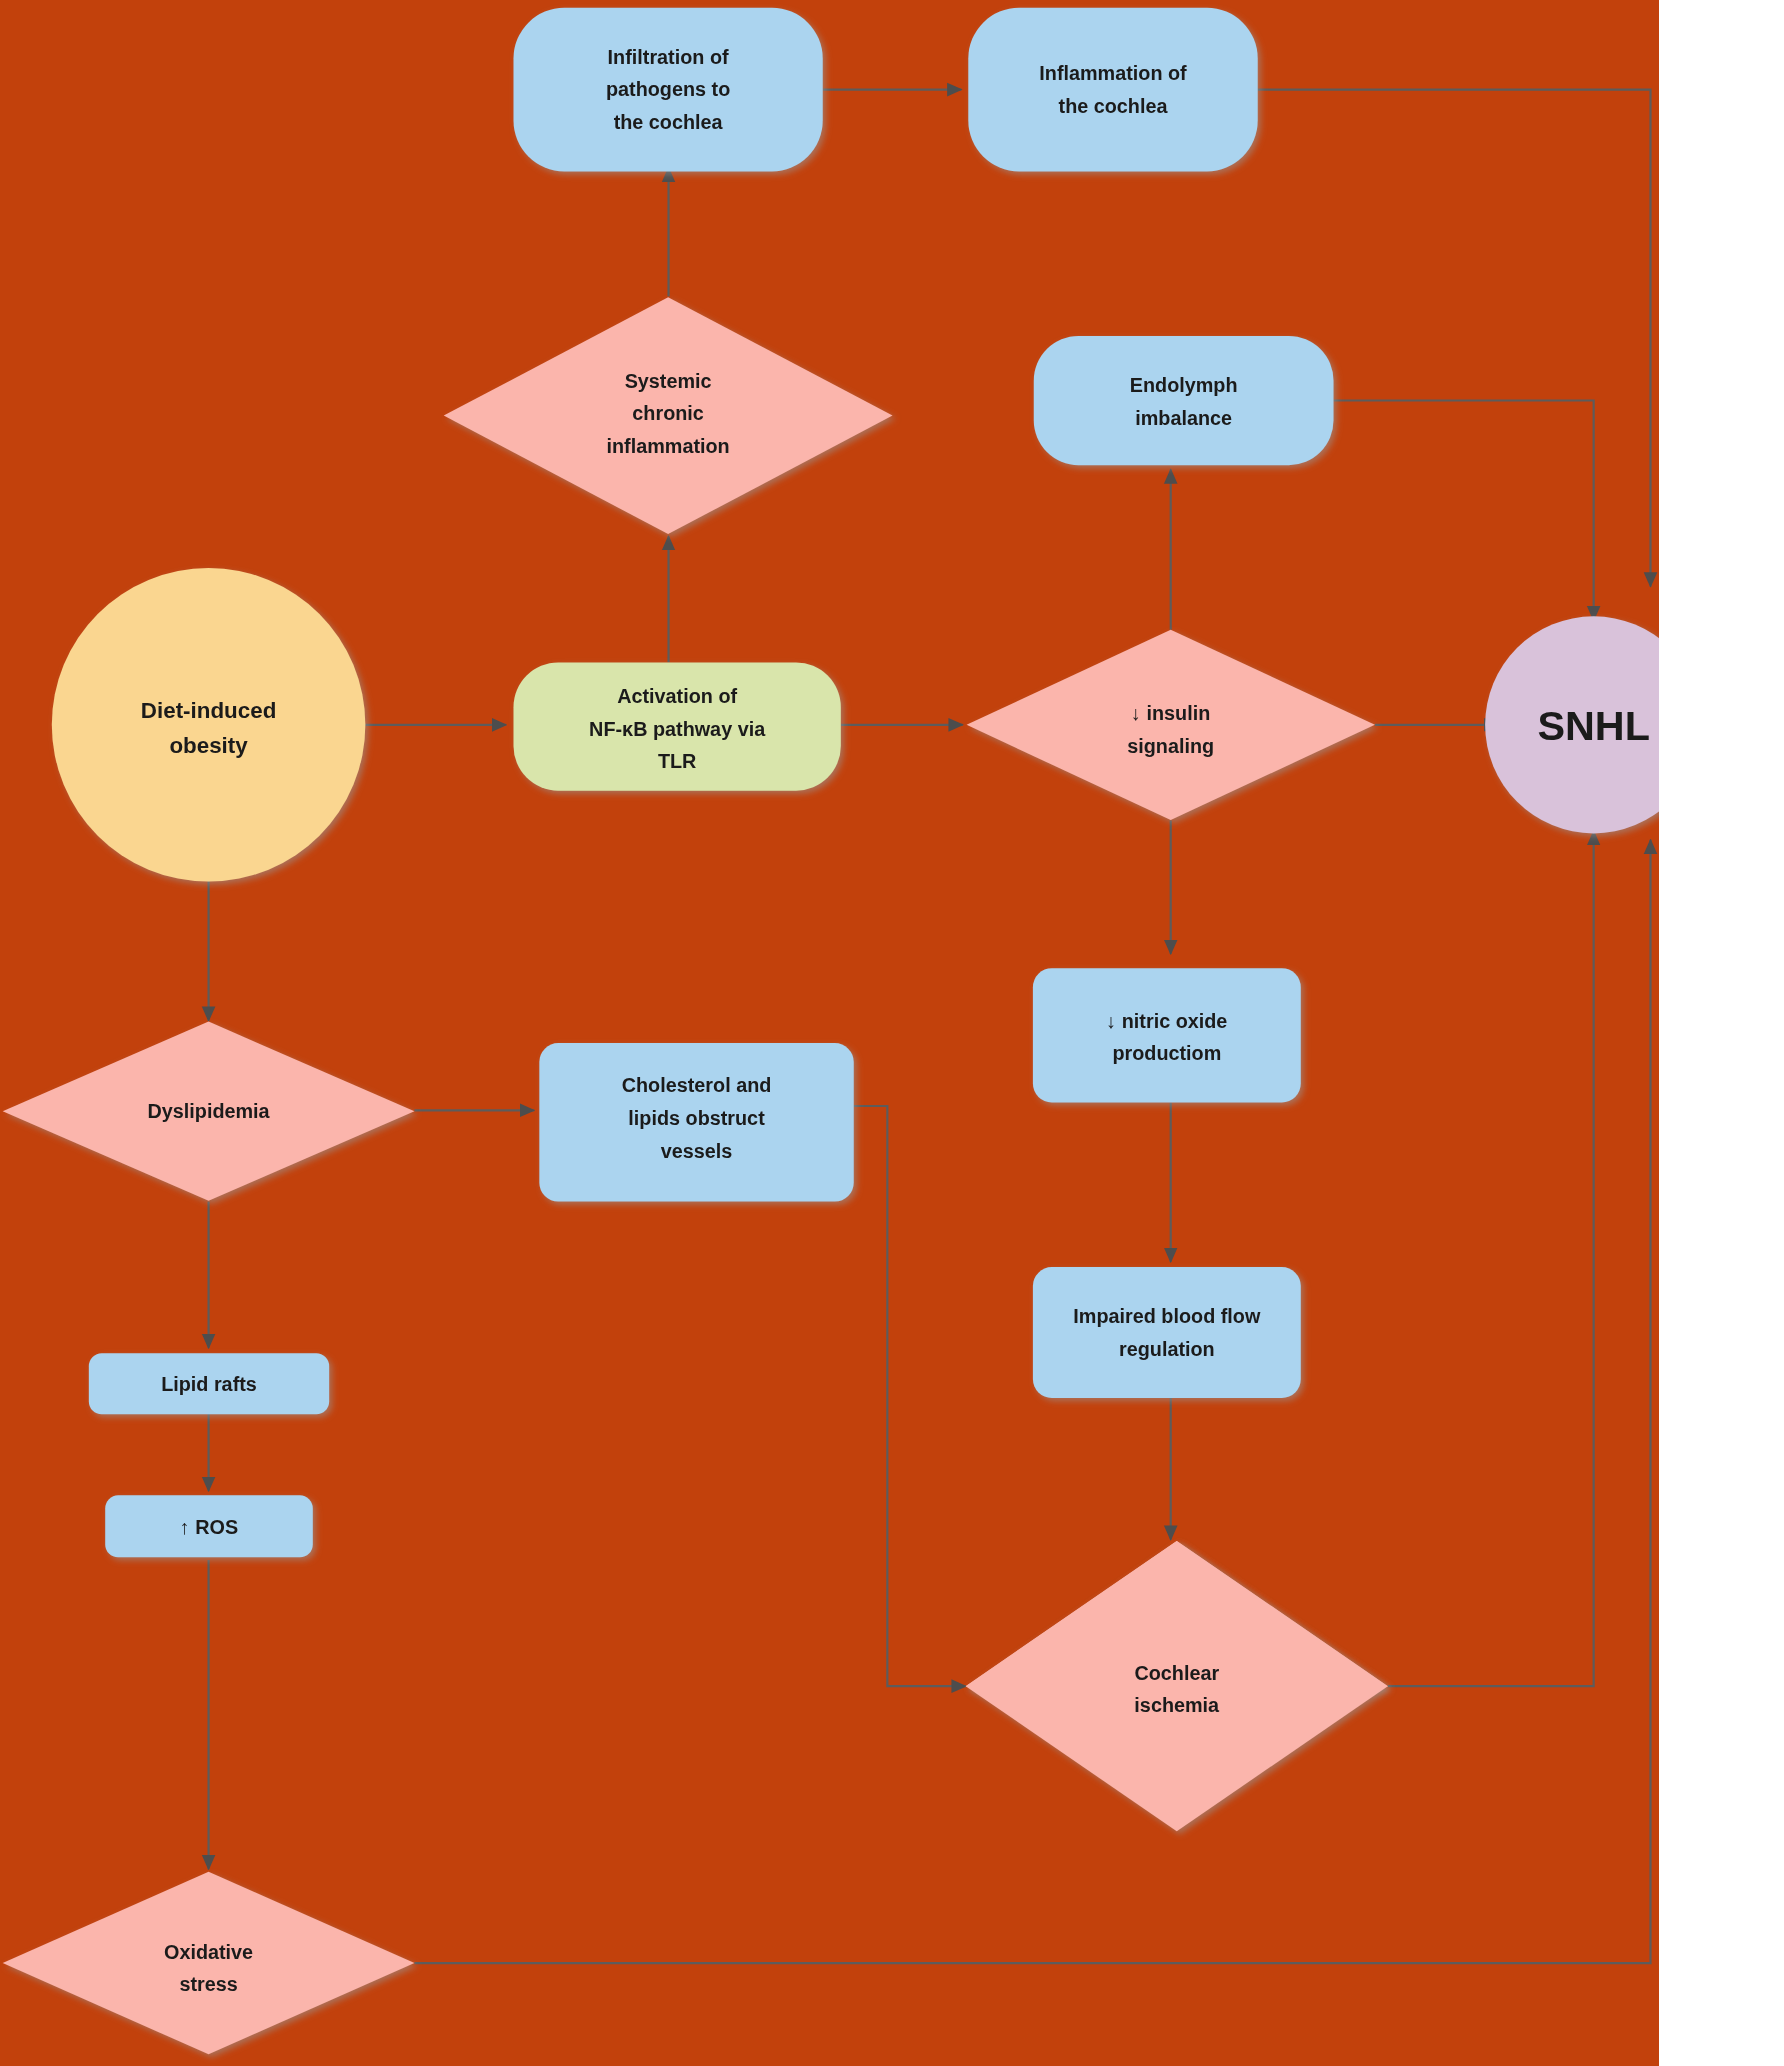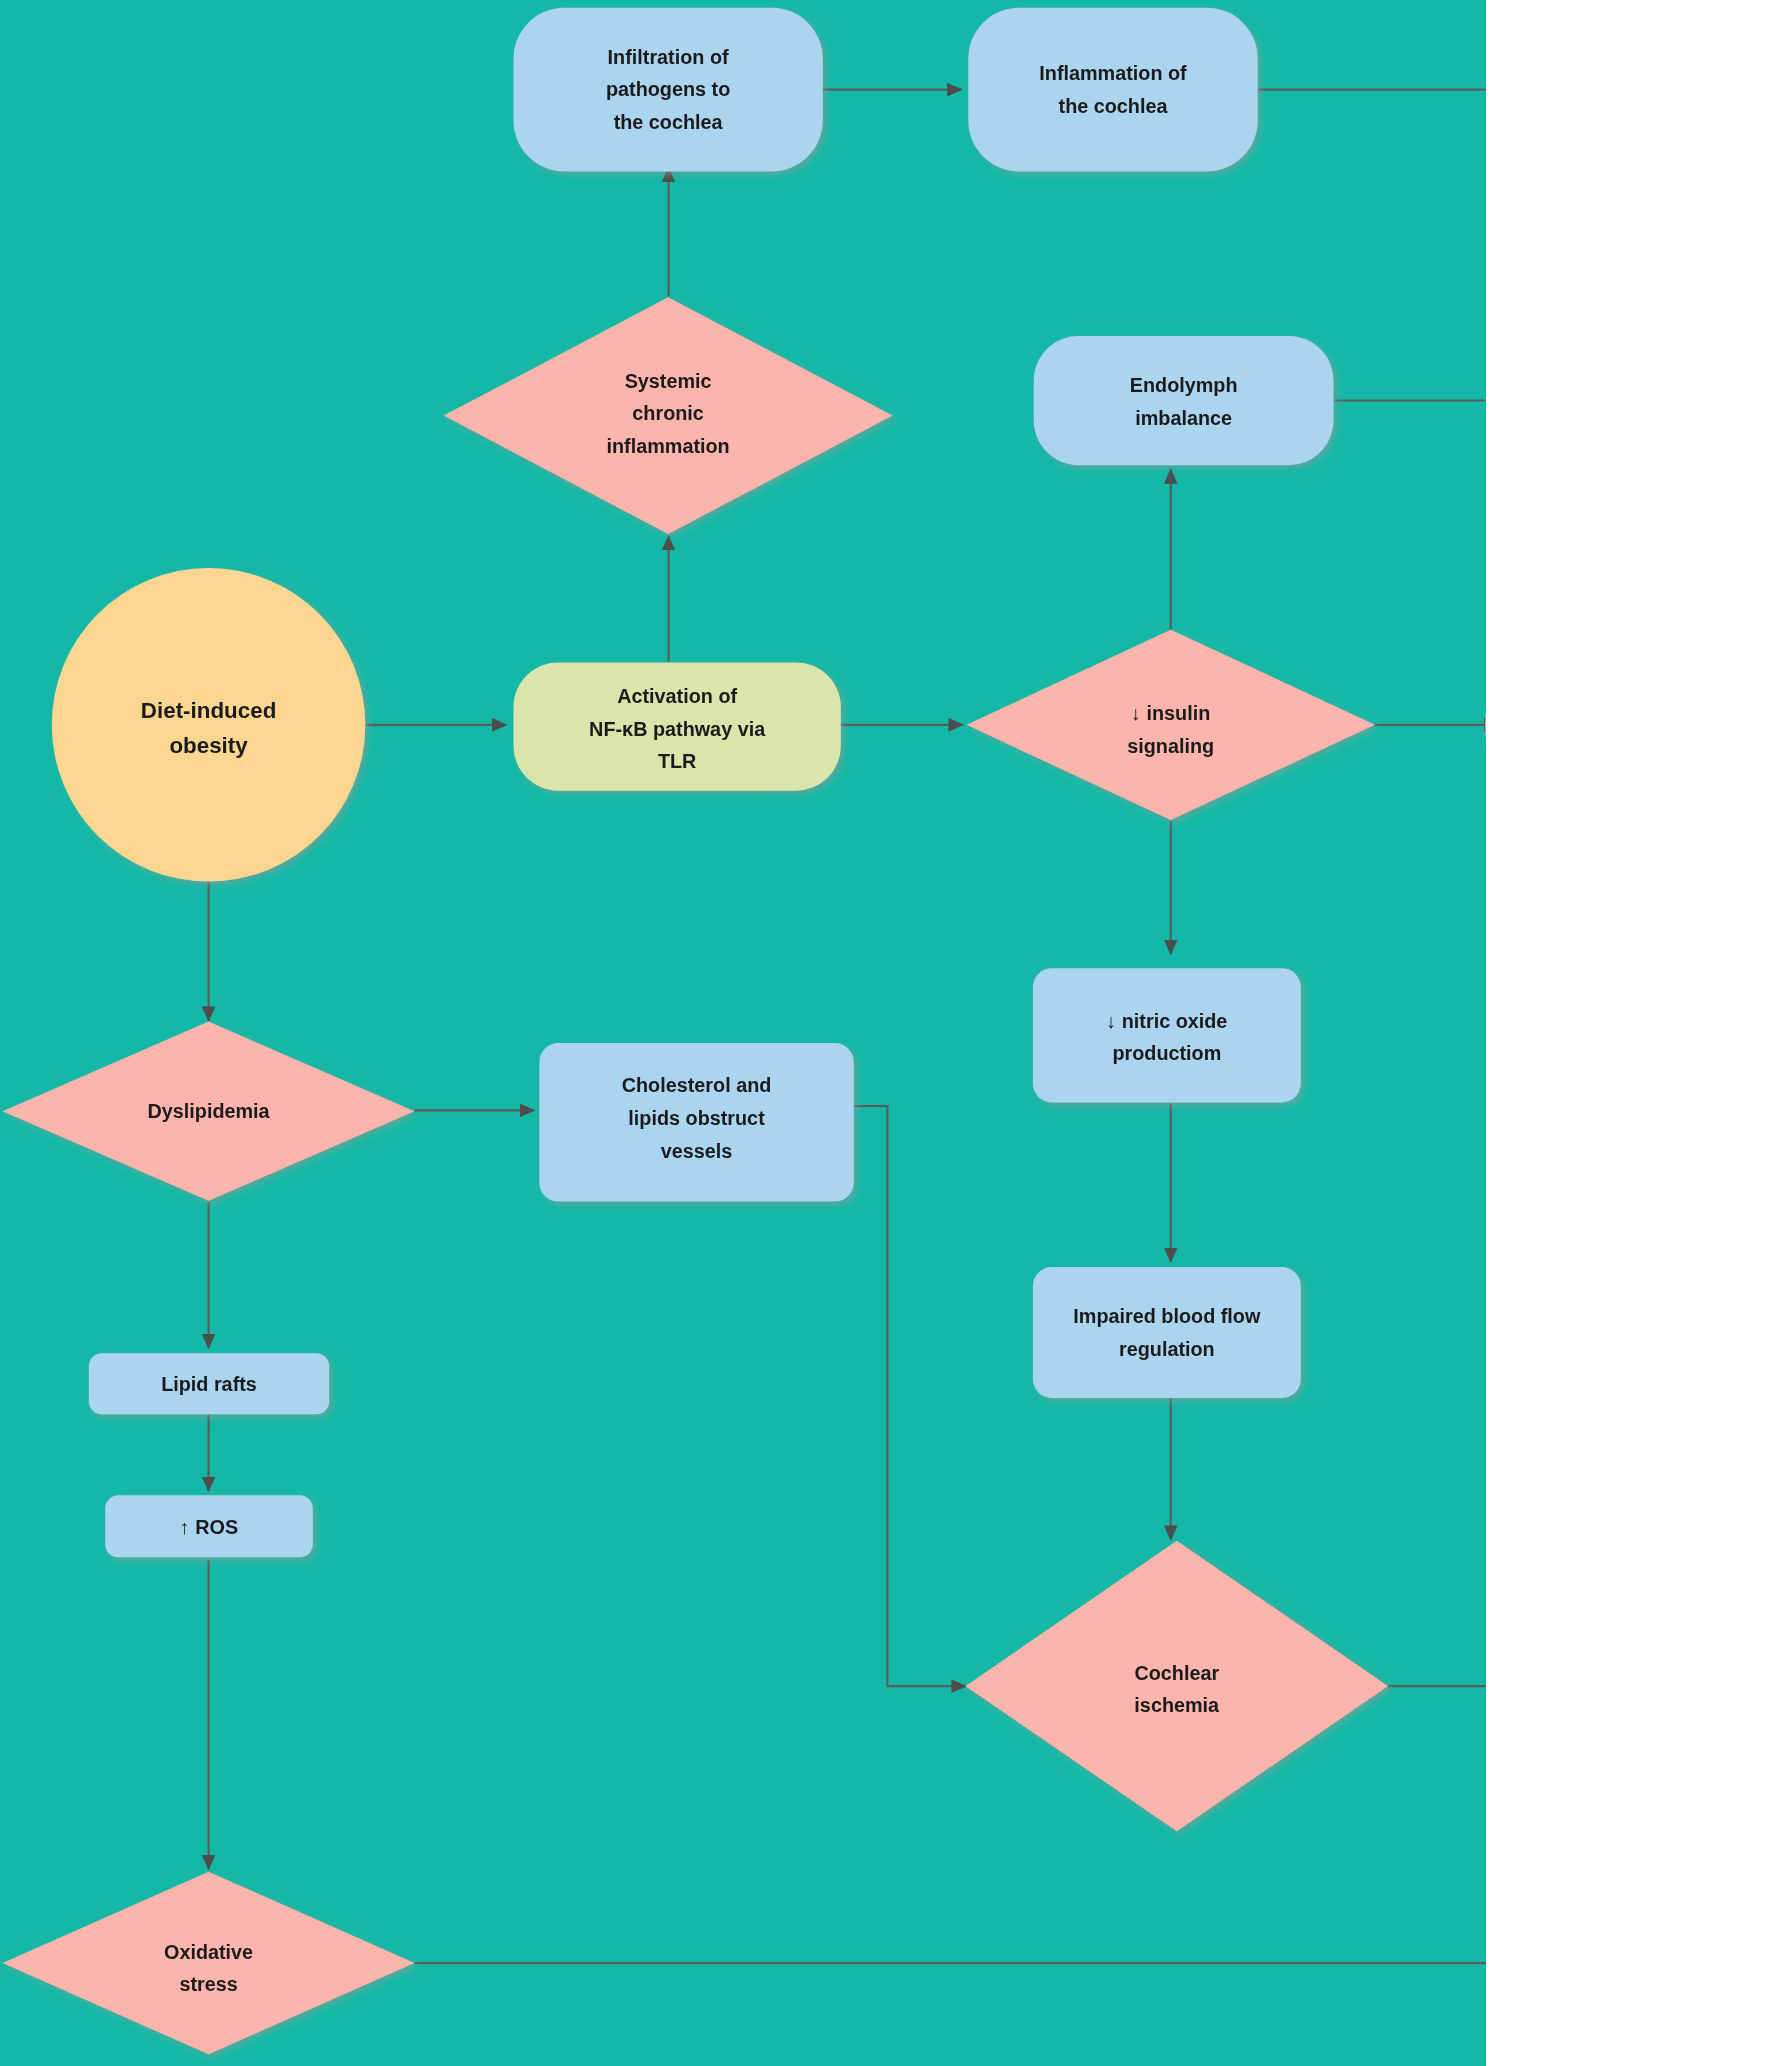--- a/index.html
+++ b/index.html
@@ -1,17 +1,17 @@
 <!DOCTYPE html>
 <html style="font-size:6.9px"><head>
 <meta charset="utf-8">
 <style>
   html,body{margin:0;padding:0;background:#ffffff;}
   body{font-family:"Liberation Sans","DejaVu Sans",sans-serif;}
-  #stage{position:relative;width:1486px;height:2066px;background:#14b8a6;overflow:hidden;}
+  #stage{position:relative;width:1659px;height:2066px;background:#c2410c;overflow:hidden;}
   svg#flow{position:absolute;left:0;top:0;width:1785px;height:2066px;display:block;}
   .nodeText{font-family:"Liberation Sans","DejaVu Sans",sans-serif;font-weight:bold;fill:#1b1b1b;text-anchor:middle;}
   .t-sm{font-size:46px;}
   .t-lg{font-size:52px;}
   .t-xl{font-size:96px;}
   .edge{fill:none;stroke:#5c5c5c;stroke-width:5;}
   .shape-blue{fill:#abd4ef;}
   .shape-pink{fill:#fbb5ac;}
   .shape-green{fill:#d9e5ab;}
   .shape-orange{fill:#fad690;}

